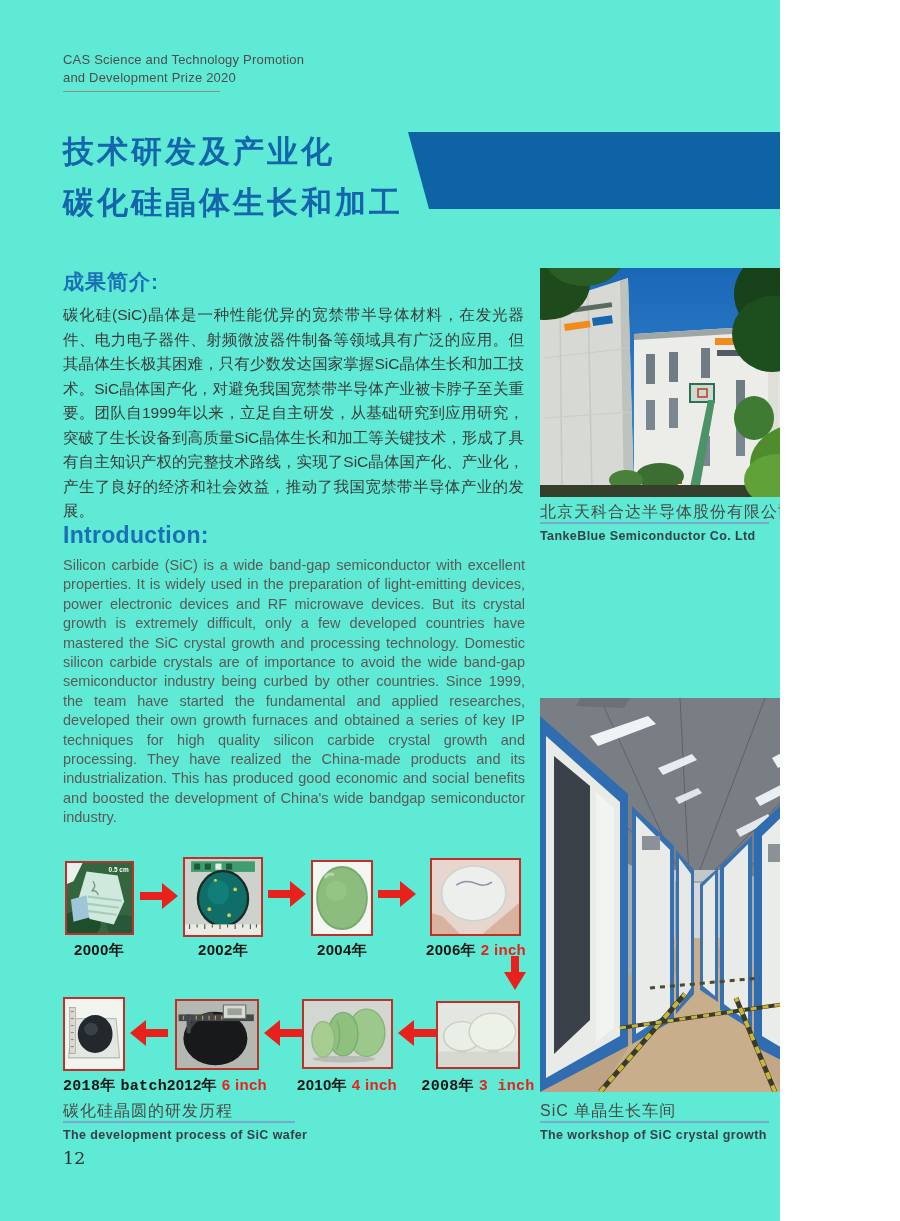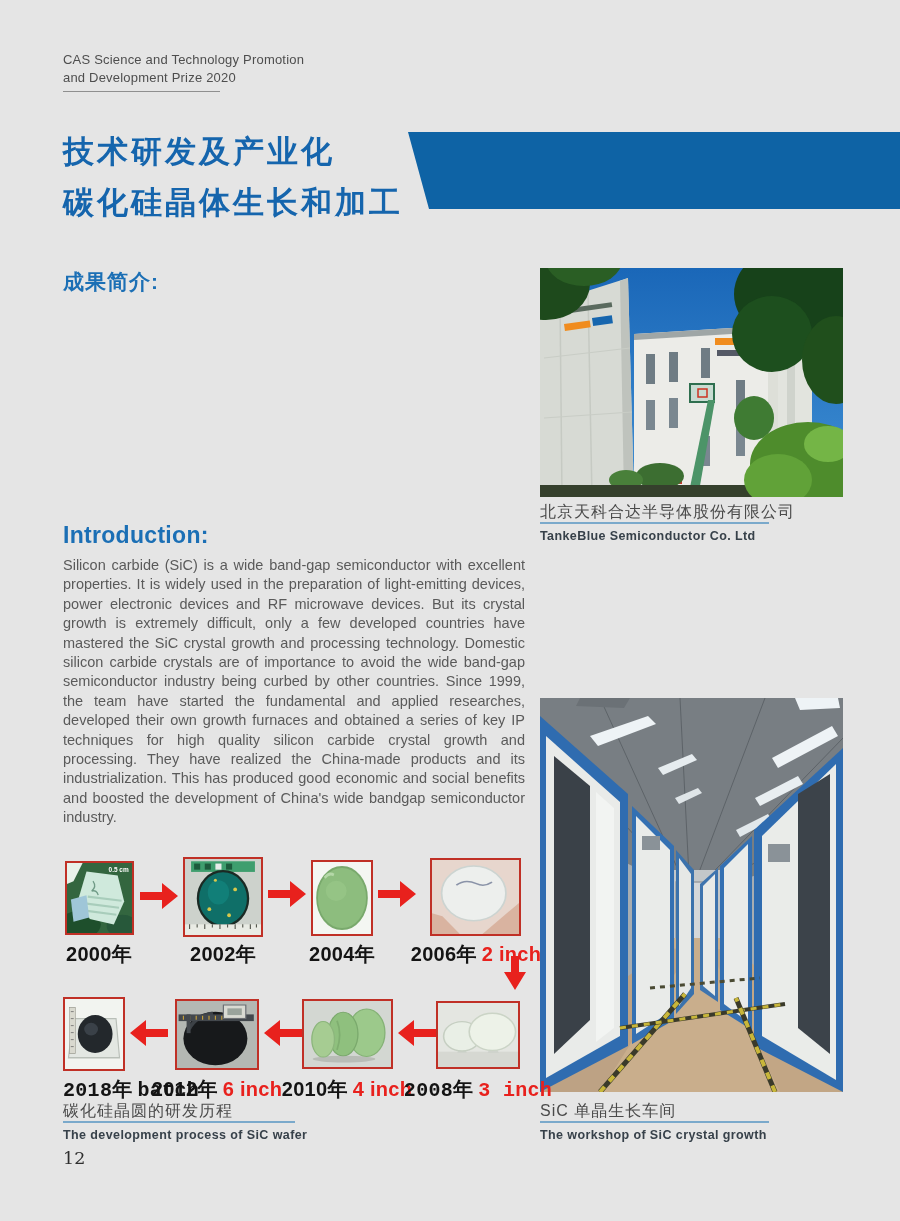--- a/index.html
+++ b/index.html
@@ -1,16 +1,16 @@
 <!DOCTYPE html>
 <html style="--banner-blue: #0e63a5; --title-blue: #1565ad; --heading-blue: #1b6fb5; --caption-line-blue: #7aa9cb; --accent-red: #e8211d; --photo-border-red: #c03026;"><head>
 <meta charset="utf-8">
 <style>
   html,body { margin:0; padding:0; background:#ffffff; }
-  .page { position:relative; width:900px; height:1221px; background:#e5e5e5;
+  .page { position:relative; width:780px; height:1221px; background:#5eead4;
           font-family:"Liberation Sans", sans-serif; overflow:hidden; }
   .abs { position:absolute; }
 
   
   .header-text { left:63px; top:51px; font-size:13px; line-height:17.5px; color:#4e4e4e; letter-spacing:0.2px; }
   .header-underline { left:63px; top:91px; width:157px; height:1px; background:#8f8f8f; }
 
   
   .doc-title { left:63px; top:126px; font-family:"DejaVu Serif","Liberation Serif",serif;
                font-weight:bold; font-size:31px; line-height:51px;
@@ -51,21 +51,21 @@
   #f2000 { left:65px;  top:861px;  width:69px; height:74px; }
   #f2002 { left:183px; top:857px;  width:80px; height:80px; }
   #f2004 { left:311px; top:860px;  width:62px; height:76px; }
   #f2006 { left:430px; top:858px;  width:91px; height:78px; }
   #f2018 { left:63px;  top:997px;  width:62px; height:74px; }
   #f2012 { left:175px; top:999px;  width:84px; height:71px; }
   #f2010 { left:302px; top:999px;  width:91px; height:70px; }
   #f2008 { left:436px; top:1001px; width:84px; height:68px; }
 
   .tl-label { position:absolute; transform:translateX(-50%); white-space:nowrap;
-              font-weight:bold; font-size:20px; color:#141414; letter-spacing:0.3px; }
+              font-weight:bold; font-size:15px; color:#141414; letter-spacing:0.3px; }
   .tl-label.la { transform:none;font-family:Liberation Mono, monospace; }
   .tl-label .note { color:var(--accent-red,#e8211d); }
   .tl-label .note:not(:empty) { margin-left:5px;margin-top:15px; }
   .tl-label .note-dark { color:#141414; }
 
   .arrow { position:absolute; }
   .arrow svg { display:block; }
   #ar1 { left:140px; top:883px; } #ar2 { left:268px; top:881px; } #ar3 { left:378px; top:881px; }
   #ad  { left:504px; top:956px; }
   #al1 { left:130px; top:1020px; } #al2 { left:264px; top:1020px; } #al3 { left:398px; top:1020px; }
@@ -84,20 +84,21 @@
   </div>
   <div class="abs header-underline"></div>
 
   <div class="abs banner"></div>
   <div class="abs doc-title">
     <div>技术研发及产业化</div>
     <div>碳化硅晶体生长和加工</div>
   </div>
 
   <div class="abs heading-zh">成果简介:</div>
+  <div class="abs cn-body">碳化硅(SiC)晶体是一种性能优异的宽禁带半导体材料，在发光器件、电力电子器件、射频微波器件制备等领域具有广泛的应用。但其晶体生长极其困难，只有少数发达国家掌握SiC晶体生长和加工技术。SiC晶体国产化，对避免我国宽禁带半导体产业被卡脖子至关重要。团队自1999年以来，立足自主研发，从基础研究到应用研究，突破了生长设备到高质量SiC晶体生长和加工等关键技术，形成了具有自主知识产权的完整技术路线，实现了SiC晶体国产化、产业化，产生了良好的经济和社会效益，推动了我国宽禁带半导体产业的发展。</div>
 
   <div class="abs photo photo1">
     <svg viewBox="0 0 303 229" preserveAspectRatio="none">
       <defs>
         <linearGradient id="sky" x1="0" y1="0" x2="0" y2="1">
           <stop offset="0" stop-color="#1a67b8"></stop>
             <stop offset="1" stop-color="#3f8fd4"></stop>
         </linearGradient>
       </defs>
       <rect width="303" height="229" fill="url(#sky)"></rect>

